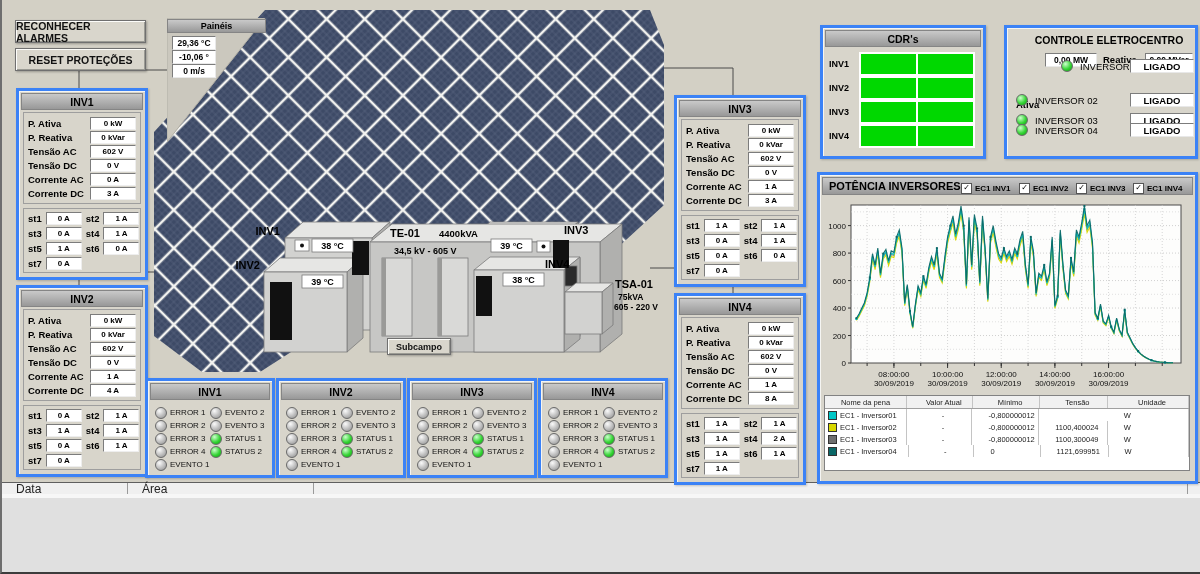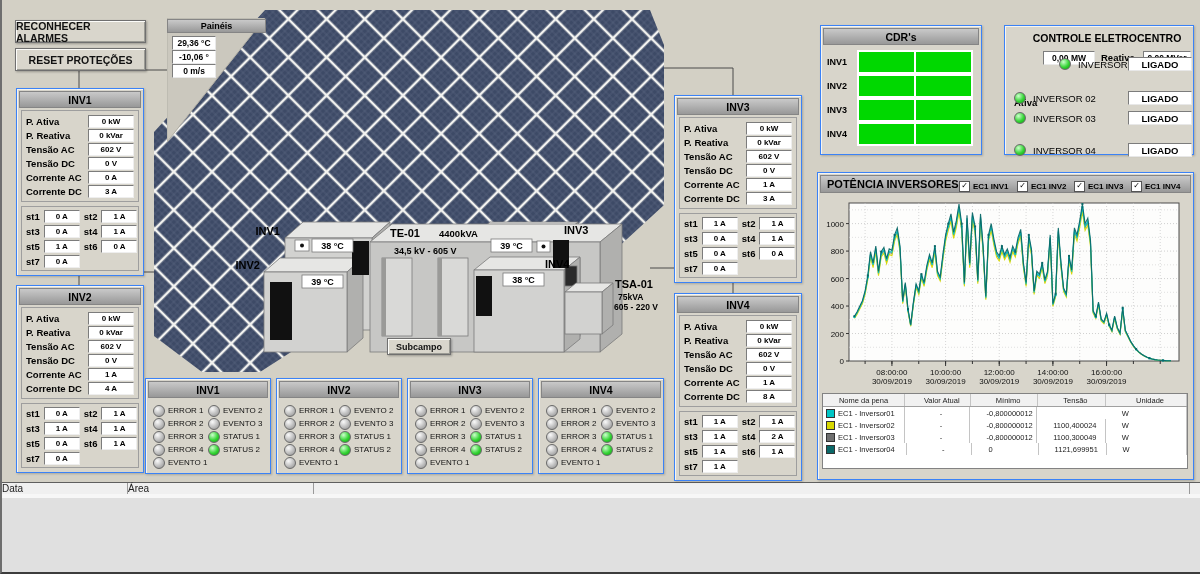--- a/index.html
+++ b/index.html
@@ -6,21 +6,21 @@
   .screen{position:relative;width:1200px;height:574px;background:#d3d0c5;
     font-family:"Liberation Sans","DejaVu Sans",sans-serif;overflow:hidden;
     border-left:2px solid #6e6e6e;border-bottom:2px solid #3c3c3c;box-sizing:border-box;}
   .abs{position:absolute;}
   
   .btn3d{position:absolute;display:flex;align-items:center;justify-content:center;
     background:#d9d6cc;border:1px solid #707070;
     box-shadow:inset 1px 1px 0 #fdfdfa,inset -1px -1px 0 #9b9b94,1px 1px 2px rgba(0,0,0,.28);
     font-weight:bold;font-size:10.5px;color:#111;cursor:default;}
   
-  .panel{position:absolute;background:#d8d5cb;border:1px solid #3b82f6;
+  .panel{position:absolute;background:#d8d5cb;border:3px solid #3b82f6;
     box-shadow:inset 1px 1px 0 rgba(255,255,255,.75),1px 1px 2px rgba(0,0,0,.2);}
   .panel-header{height:15px;margin:2px;background:linear-gradient(180deg,#c9c9c9,#989898);
     border:1px solid #858585;display:flex;align-items:center;justify-content:center;
     font-weight:bold;font-size:10.5px;color:#000;}
   .sub-box{border:1px solid #9e9e9e;background:#d8d5cb;margin:2px 4px 4px 4px;padding:3px 4px;}
   .drow{display:flex;align-items:center;justify-content:space-between;height:14px;}
   .dlabel{font-weight:bold;font-size:9.5px;color:#000;white-space:nowrap;}
   .dval{width:44px;height:11px;background:#fff;border:1px solid;
     border-color:#7c7c7c #eee #eee #7c7c7c;font-size:8px;font-weight:bold;
     display:flex;align-items:center;justify-content:center;color:#000;}
@@ -56,21 +56,21 @@
     border:1px solid #828282;box-sizing:border-box;}
   .lg-row{display:flex;height:12px;align-items:stretch;gap:8px;}
   .lg-row.hdr{background:#f1f1f1;border-bottom:1px solid #a0a0a0;}
   .lg-cell{border-right:1px solid #c4c4c4;font-size:7.5px;color:#222;display:flex;align-items:center;
     overflow:hidden;white-space:nowrap;box-sizing:border-box;}
   .lg-cell.c{justify-content:center;}
   .lg-sw{width:7px;height:7px;border:1px solid #333;margin:0 3px 0 3px;flex:none;}
   
   .msg-hrow{position:absolute;left:0;top:482px;width:1200px;height:11px;display:flex;
     border-top:1px solid #5f5f5f;border-bottom:1px solid #9a9a9a;background:#f0f0f0;}
-  .msg-hcell{border-right:1px solid #9a9a9a;font-size:10px;color:#222;padding-left:0;
+  .msg-hcell{border-right:1px solid #9a9a9a;font-size:12px;color:#222;padding-left:14px;
     display:flex;align-items:center;box-sizing:border-box;background:#f0f0f0;}
   .msg-groove{position:absolute;left:0;top:494px;width:1200px;height:4px;background:#f7f7f7;
     border-bottom:1px solid #c9c9c9;}
   .msg-body{position:absolute;left:0;top:498px;width:1200px;height:76px;background:#e0e0e0;}
   text{font-family:"Liberation Sans","DejaVu Sans",sans-serif;}
 </style>
 </head>
 <body>
 
 <div class="screen">
@@ -663,21 +663,21 @@
         <div class="ctl-row" style="left: 9px; top: 64px; width: 172px;">
           <span class="led on"></span>
           <span class="ctl-label">INVERSOR 02</span>
           <button class="ligado">LIGADO</button>
         </div>
         <div class="ctl-row" style="left: 9px; top: 84px; width: 172px;">
           <span class="led on"></span>
           <span class="ctl-label">INVERSOR 03</span>
           <button class="ligado">LIGADO</button>
         </div>
-        <div class="ctl-row" style="left: 9px; top: 116px; width: 172px;">
+        <div class="ctl-row" style="left: 9px; top: 94px; width: 172px;">
           <span class="led on"></span>
           <span class="ctl-label">INVERSOR 04</span>
           <button class="ligado">LIGADO</button>
         </div>
       </div>
   </div>
 
   <div class="panel" style="left:815px;top:172px;width:375px;height:306px;z-index:3;">
     <div class="panel-header" style="height:16px;justify-content:flex-start;padding-left:6px;position:relative;">
       <span style="font-size:11px;">POTÊNCIA INVERSORES</span>

